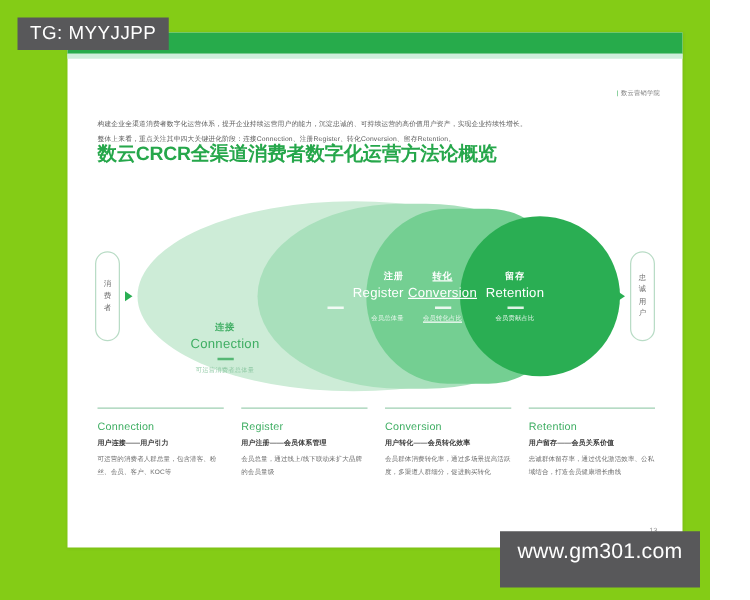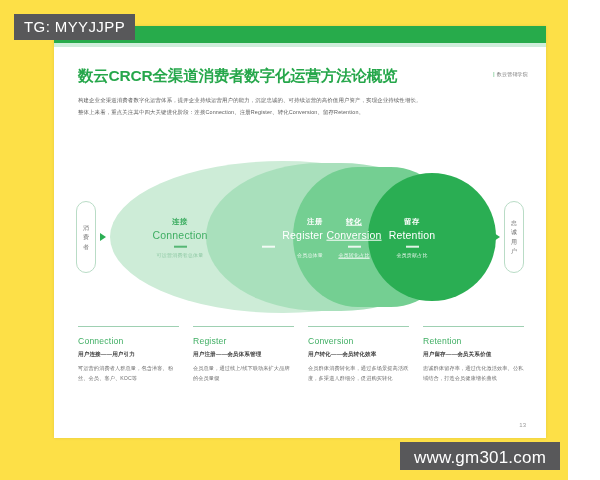--- a/index.html
+++ b/index.html
@@ -2,21 +2,21 @@
 <html><head>
 <meta charset="utf-8">
 <style>
   * { box-sizing: border-box; margin: 0; padding: 0; }
   html, body {
     width: 600px; height: 480px;
     background: #ffffff;
     font-family: "Liberation Sans", "DejaVu Sans", sans-serif;
     overflow: hidden;
   }
-  #root { position: relative; width: 568px; height: 480px; background: #fde047; }
+  #root { position: relative; width: 568px; height: 480px; background: #84cc16; }
 
   
   .tg-tag {
     position: absolute; left: 14px; top: 14px;
     background: #58585a; color: #fff;
     font-size: 15px; letter-spacing: .4px;
     padding: 4px 10px 5px 10px;
     z-index: 30; white-space: nowrap;
   }
 
@@ -33,21 +33,21 @@
   }
   .bar-sub {
     position: absolute; left: 0; top: 17px; width: 100%; height: 4px;
     background: #cfeedb;
   }
 
   
   .hdr { position: absolute; left: 24px; top: 40px; right: 18px; }
   .title {
     font-size: 15.5px; font-weight: bold; color: #26a74b;
-    letter-spacing: -0.2px; white-space: nowrap;
+    letter-spacing: -0.2px; white-space: nowrap; margin-top: 47px;
   }
   .brand {
     position: absolute; right: 0; top: 5px;
     font-size: 5px; color: #7a7a7a; white-space: nowrap;
     letter-spacing: .2px;
   }
   .brand .tick { color: #26a74b; margin-right: 2px; }
 
   .lead { position: absolute; left: 24px; top: 68px; right: 24px; }
   .lead p {
@@ -70,21 +70,21 @@
     position: absolute; top: 50%; transform: translate(-50%,-50%);
     text-align: center; width: 110px; z-index: 6;
   }
   .lbl .cn { font-size: 7.4px; font-weight: bold; letter-spacing: .6px; }
   .lbl .en { font-size: 10.5px; letter-spacing: .2px; margin-top: 2px; }
   .lbl .hr {
     width: 13px; height: 1.6px; margin: 5px auto 4px auto; opacity: .85;
   }
   .lbl .sub { font-size: 5px; letter-spacing: .2px; }
 
-  .l1 { left: 104px; color: #3fae63; }
+  .l1 { left: 104px; color: #3fae63; margin-top: 41px; }
   .l1 .hr { background: #3fae63; }
   .l1 .sub { color: #8fc9a4; }
   .l2, .l3, .l4 { color: #ffffff; }
   .l2 .hr, .l3 .hr, .l4 .hr { background: #ffffff; }
   .l2 .sub, .l3 .sub, .l4 .sub { color: #eaf7ee; }
   .l2 { left: 192px; text-align: right; }
   .l3 { left: 278px; text-decoration: underline; }
   .l4 { left: 336px; }
 
   
@@ -128,21 +128,21 @@
   .pageno {
     position: absolute; right: 20px; bottom: 10px;
     font-size: 6px; color: #9a9a9a;
   }
 
   
   .wm {
     position: absolute; right: 8px; bottom: 10px;
     background: #58585a; color: #fff;
     font-size: 17px; letter-spacing: .2px;
-    padding: 6px 14px 2px 14px;
+    padding: 6px 14px 19px 14px;
     z-index: 30; white-space: nowrap;
   }
 </style>
 </head>
 <body>
 
 <div id="root">
 
   <div class="tg-tag">TG: MYYJJPP</div>
 

